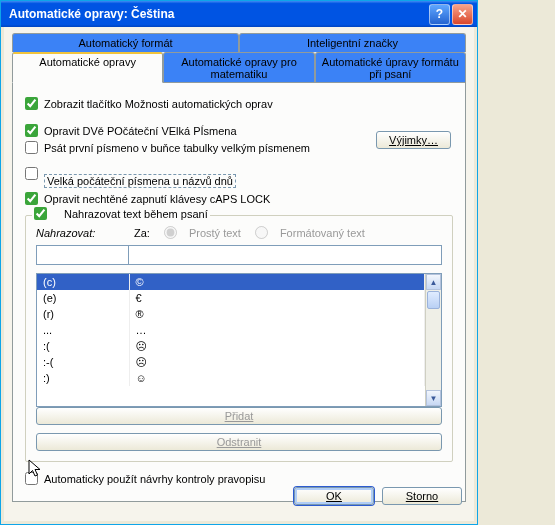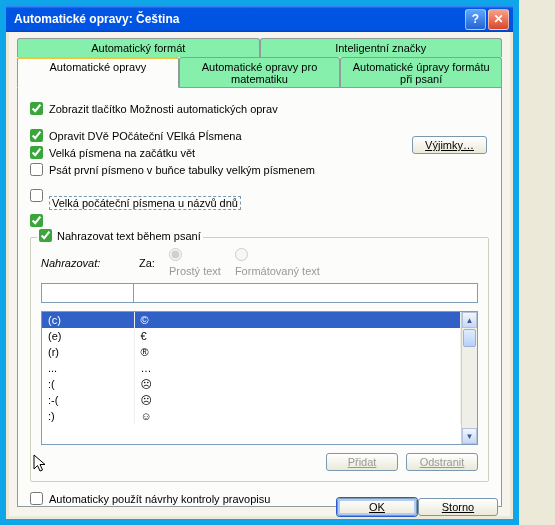--- a/index.html
+++ b/index.html
@@ -1,59 +1,59 @@
 <!DOCTYPE html>
 <html><head>
 <meta charset="utf-8">
 <style>
   * { box-sizing: border-box; font-family: "Tahoma", "Segoe UI", sans-serif; font-size: 11px; }
   body { margin: 0; background: #ece9d8; }
-  .window { width: 519px; height: 525px; background: #ece9d8; border: 6px solid #0ea5e9; position: relative; }
+  .window { width: 478px; height: 525px; background: #ece9d8; border: 1px solid #0ea5e9; position: relative; }
   .titlebar { height: 26px; background: linear-gradient(to bottom, #3f8cf3 0%, #0054e3 10%, #0054e3 90%, #0044c0 100%); display: flex; align-items: center; padding: 0 4px 0 8px; }
   .titlebar .title { color: #fff; font-weight: bold; font-size: 12px; flex: 1; }
   .titlebar .btn { width: 21px; height: 21px; margin-left: 2px; border-radius: 3px; display: flex; align-items: center; justify-content: center; font-weight: bold; font-size: 12px; color: #fff; border: 1px solid rgba(255,255,255,0.5); }
   .titlebar .help { background: linear-gradient(to bottom, #5fa6ff, #2464d0); }
   .titlebar .close { background: linear-gradient(to bottom, #f7a28a, #d9472b); }
   .client { position: absolute; top: 26px; left: 3px; right: 3px; bottom: 3px; background: #f6f4ec; padding: 6px 8px 8px 8px; }
   .tabrow { display: flex; }
-  .tab { border: 1px solid #919b9c; border-bottom: none; border-radius: 3px 3px 0 0; padding: 3px 10px; background: #86efac; margin-right: 0; position: relative; cursor: default; }
+  .tab { border: 1px solid #919b9c; border-bottom: none; border-radius: 3px 3px 0 0; padding: 3px 10px; background: #3b82f6; margin-right: 0; position: relative; cursor: default; }
   .tab.top { flex: 1; text-align: center; }
   .tab.active { background: #fcfcfb; border-bottom: 1px solid #fcfcfb; z-index: 2; }
   .tab.active::before { content:""; position:absolute; left:0; right:0; top:-1px; height:2px; background:#f1c43d; border-radius:2px 2px 0 0; }
   .tabrow2 .tab { flex: 1; text-align: center; font-size: 11px; padding: 3px 6px; }
   .tabpage { border: 1px solid #919b9c; background: #fcfcfb; padding: 10px 12px 12px 12px; position: relative; height: 420px; margin-top: -1px; }
   .chk { display: flex; align-items: center; margin: 4px 0; }
   .chk input { margin: 0 6px 0 0; accent-color: #3aa53a; }
   .chk.dotted label { border: 1px dashed #7a98af; padding: 0 2px; margin-top: 16px; }
   .exceptions { position: absolute; right: 14px; top: 48px; }
   .btnx { background: linear-gradient(to bottom, #fff, #ece9d8); border: 1px solid #7a98af; border-radius: 3px; padding: 2px 12px; min-width: 72px; cursor: default; text-decoration: underline; }
   .btnx:disabled { color: #999; }
   .group { border: 1px solid #d0d0bf; border-radius: 2px; margin-top: 10px; padding: 8px 10px 10px 10px; position: relative; }
-  .group .legend { position: absolute; top: -9px; left: 6px; background: #fcfcfb; padding: 0 2px; display: flex; align-items: center; }
+  .group .legend { position: absolute; top: -9px; left: 6px; background: #fcfcfb; padding: 0 2px; display: flex; align-items: center; gap: 12px; }
   .group .legend input { margin: 0 5px 0 0; accent-color: #3aa53a; }
   .row { display: flex; align-items: center; gap: 14px; margin: 2px 0 6px 0; }
   .row .lbl { min-width: 84px; font-style: italic; }
-  .radio { display: inline-flex; align-items: flex-start; gap: 4px; color: #999; flex-direction: column; }
+  .radio { display: inline-flex; align-items: center; gap: 12px; color: #999; }
   .radio input { margin: 0; }
   .inputs { display: flex; gap: 0; }
   .inputs input { border: 1px solid #7f9db9; padding: 3px 4px; background: #fff; color:#000; }
   .inputs .i1 { width: 92px; border-right: none; }
   .inputs .i2 { flex: 1; }
   .list { border: 1px solid #7f9db9; margin-top: 8px; height: 134px; display: flex; background: #fff; }
   .list .cols { flex: 1; overflow: hidden; }
   .list .vscroll { width: 16px; background: #efefe7; border-left: 1px solid #cfcfc2; position: relative; }
   .list .vscroll .arrow { height: 16px; background: linear-gradient(to bottom,#f2f6fc,#c7d8f4); border: 1px solid #b3c2dc; display:flex; align-items:center; justify-content:center; font-size:8px; color:#3b5a9a; }
   .list .vscroll .thumb { position:absolute; top:17px; left:1px; right:1px; height:18px; background: linear-gradient(to bottom,#e0ecff,#b9d0f4); border:1px solid #9ab2db; border-radius:2px; }
   .list table { border-collapse: collapse; width: 100%; table-layout: fixed; }
   .list td { padding: 1px 6px; border-right: 1px solid #eee; height: 16px; color:#000; }
   .list col.c1 { width: 92px; }
   .list tr.sel td { background: #3161c6; color: #fff; }
-  .actions { display: flex; justify-content: flex-end; gap: 8px; margin-top: 8px; }
+  .actions { display: flex; justify-content: flex-end; gap: 8px; margin-top: 0; flex-direction: column; }
   .chk.last { margin-top: 10px; }
-  .footer { position: absolute; right: 12px; bottom: 0; display: flex; gap: 1px; }
+  .footer { position: absolute; right: 12px; bottom: 16px; display: flex; gap: 8px; }
   .footer .btnx { min-width: 80px; }
   .footer .btnx.default { box-shadow: 0 0 0 1px #2c5bd1, 0 0 0 2px #b0cdf7 inset; }
   .cursor { position:absolute; left: 24px; bottom: 38px; font-size: 16px; color:#000; pointer-events:none; }
 </style>
 </head>
 <body>
 
 <div class="window">
   <div class="titlebar">
     <span class="title">Automatické opravy: Čeština</span>
@@ -80,33 +80,30 @@
         <label>Zobrazit tlačítko Možnosti automatických oprav</label>
       </div>
 
       <div style="height:6px"></div>
 
       <div class="chk">
         <input type="checkbox" checked="" style="">
         <label>Opravit DVě POčáteční VElká PÍsmena</label>
       </div>
       <div class="chk">
-        <input type="checkbox" checked="" style="">
-        <label>Velká písmena na začátku vět</label>
-      </div>
-      <div class="chk">
         <input type="checkbox" style="">
         <label>Psát první písmeno v buňce tabulky velkým písmenem</label>
       </div>
       <div class="chk dotted">
         <input type="checkbox" style="">
         <label>Velká počáteční písmena u názvů dnů</label>
       </div>
       <div class="chk">
         <input type="checkbox" checked="" style="">
+        <label>Opravit nechtěné zapnutí klávesy cAPS LOCK</label>
       </div>
 
       <div class="exceptions">
         <button class="btnx"><span>Výjimky…</span></button>
       </div>
 
       <div class="group">
         <div class="legend">
           <input type="checkbox" checked="" style="">
           <span>Nahrazovat text během psaní</span>

